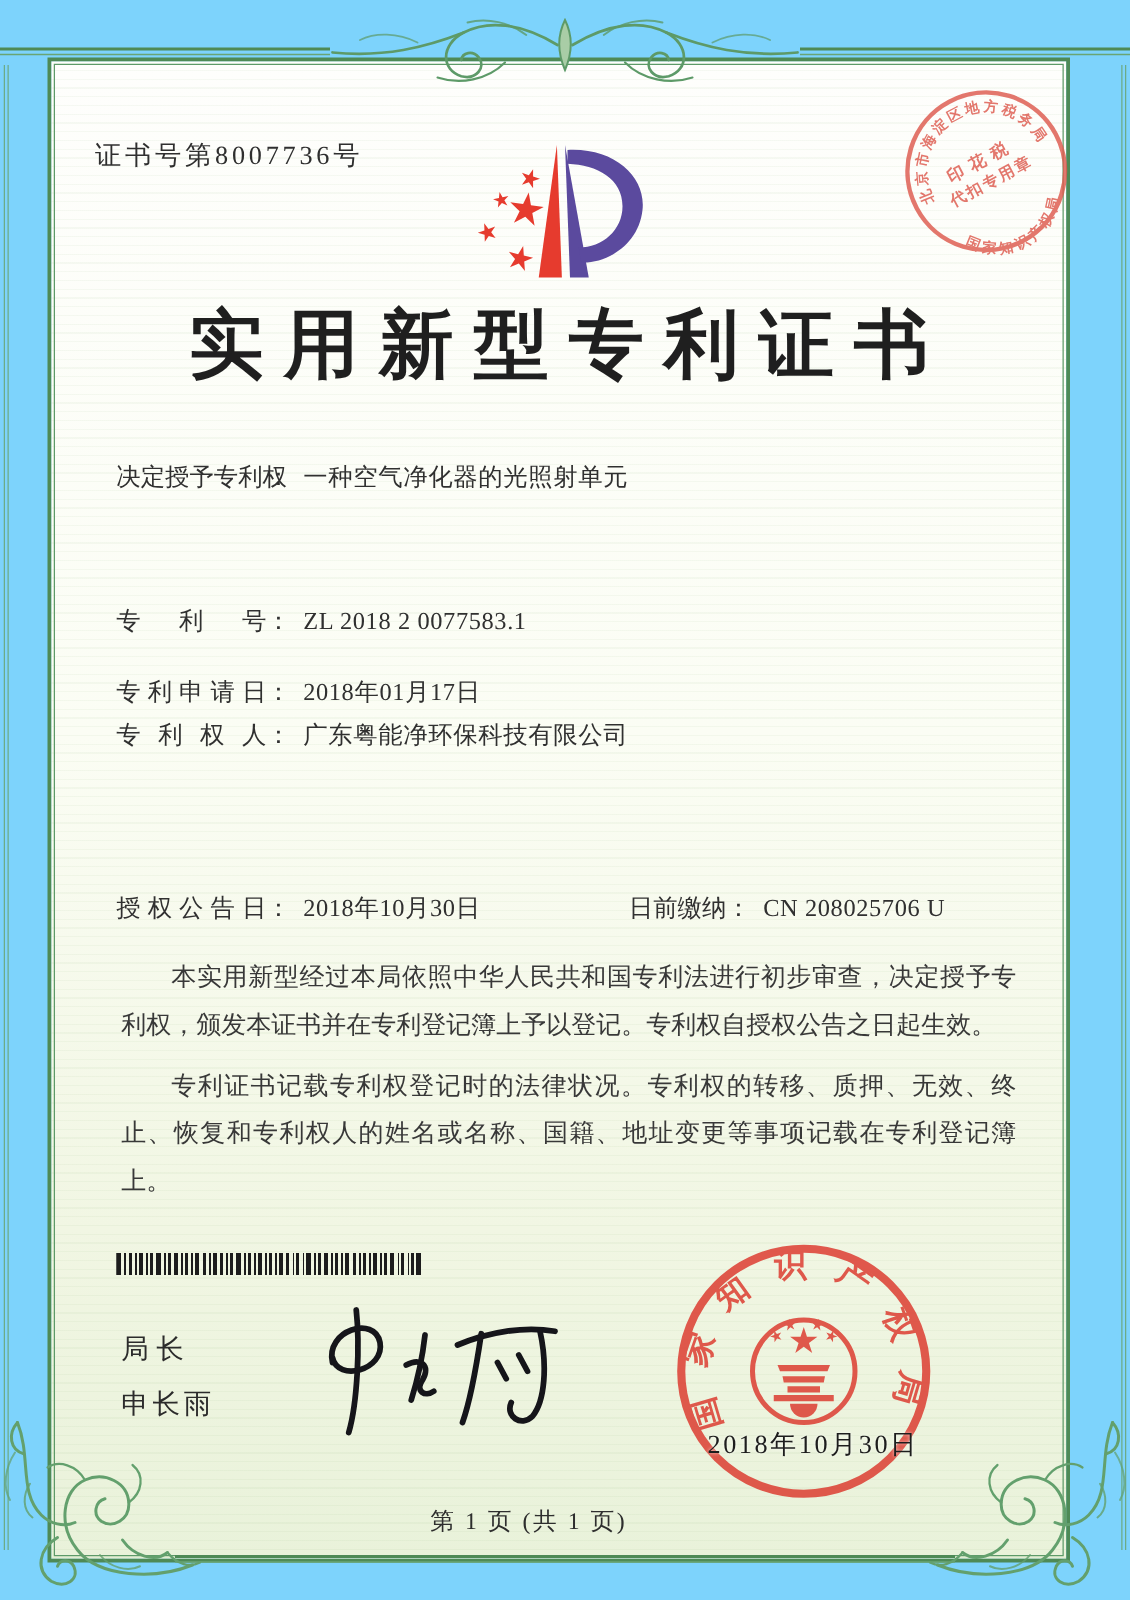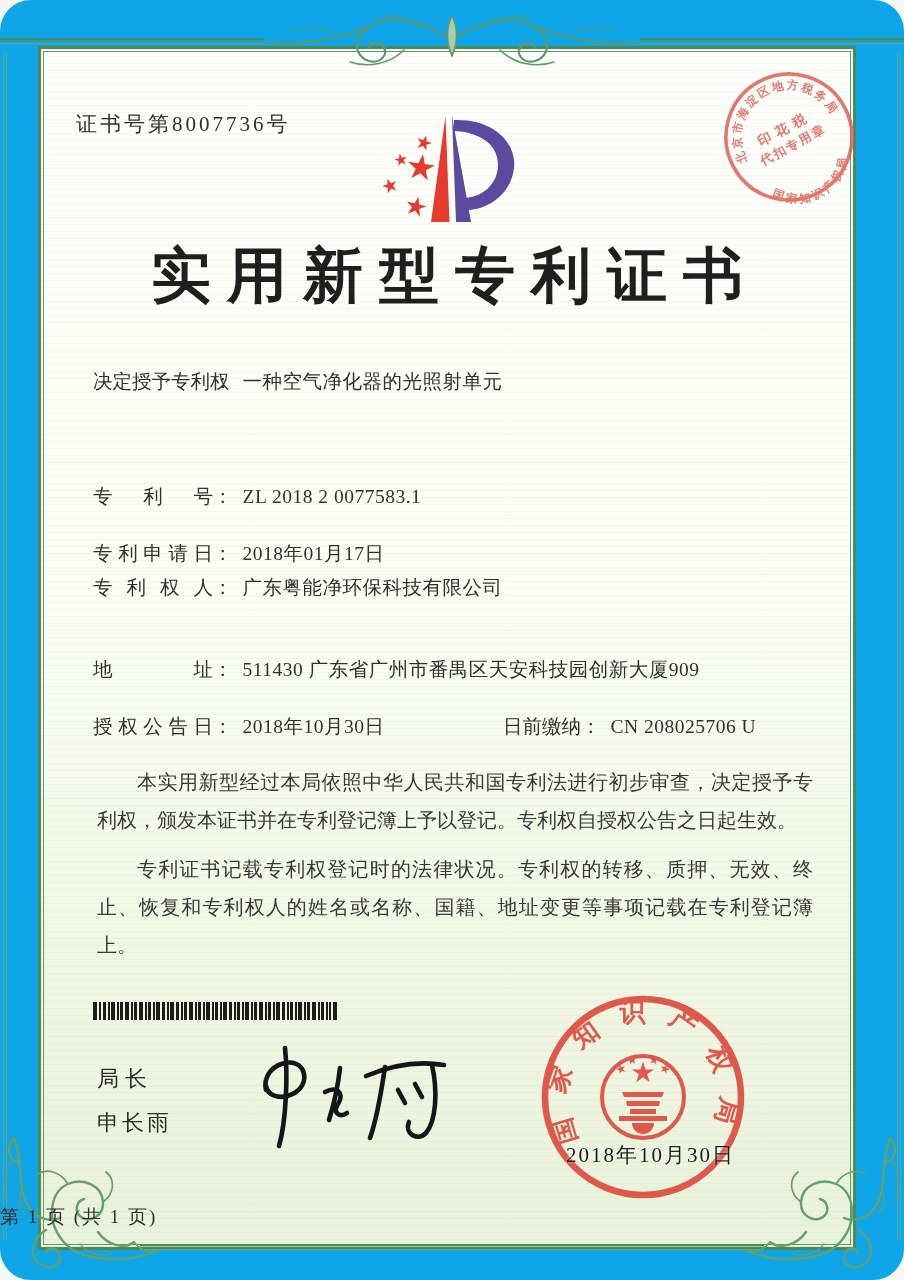--- a/index.html
+++ b/index.html
@@ -1,19 +1,19 @@
 <!DOCTYPE html>
 <html><head>
 <meta charset="utf-8">
 <style>
   html,body{margin:0;padding:0;background:#f6f6f3;}
   .page{
     position:relative;width:904px;height:1280px;margin:0 auto;
-    background:#0ea5e9;overflow:hidden;
-    font-family:"Liberation Serif",serif;color:#333;border-radius:31px;
+    background:#7dd3fc;overflow:hidden;
+    font-family:"Liberation Serif",serif;color:#333;
   }
   
   .frame{
     position:absolute;left:38px;top:46px;right:48px;bottom:30px;
     border:3px solid #4e8a56;
     background:linear-gradient(180deg,#fefefc 0%,#fbfdf4 45%,#f1f6e3 78%,#e9f2da 100%);
   }
   .frame::before{
     content:"";position:absolute;inset:0;
     background:repeating-linear-gradient(180deg,rgba(110,160,90,.06) 0 1px,rgba(255,255,255,0) 1px 7px);
@@ -39,21 +39,21 @@
     position:absolute;left:86px;top:752px;width:738px;
     font-size:20px;line-height:38px;text-align:justify;color:#383838;
   }
   .body-text p{margin:11px;text-indent:2em;}
   .signer{position:absolute;left:97px;font-family:"Liberation Sans",sans-serif;
     font-size:22px;color:#2b2b2b;font-weight:500;}
   .signer.title{top:1064px;letter-spacing:6px;}
   .signer.name{top:1108px;letter-spacing:3px;}
   .seal-date{position:absolute;left:566px;top:1141px;font-size:21px;letter-spacing:2px;
     color:#1d1d1d;z-index:6;text-shadow:0 0 3px rgba(255,255,255,.8);}
-  .footer{position:absolute;left:0;right:58px;top:1204px;text-align:left;
+  .footer{position:absolute;left:0;right:58px;top:1204px;text-align:center;
     font-size:19px;letter-spacing:2px;color:#2e2e2e;}
   .svg-abs{position:absolute;}
 </style>
 </head>
 <body>
 
 <div class="page">
 
   <div class="frame"></div>
   <div class="edge-line left"></div>
@@ -128,23 +128,20 @@
     <span class="flabel">决定授予专利权</span><span class="fcolon">：</span><span class="fvalue">一种空气净化器的光照射单元</span>
   </div>
   <div class="frow" style="top:483px">
     <span class="flabel">专利号</span><span class="fcolon">：</span><span class="fvalue">ZL 2018 2 0077583.1</span>
   </div>
   <div class="frow" style="top:540px">
     <span class="flabel">专利申请日</span><span class="fcolon">：</span><span class="fvalue">2018年01月17日</span>
   </div>
   <div class="frow" style="top:574px">
     <span class="flabel">专利权人</span><span class="fcolon">：</span><span class="fvalue">广东粤能净环保科技有限公司</span>
-  </div>
-  <div class="frow" style="top:656px">
-    <span class="flabel">地址</span><span class="fcolon">：</span><span class="fvalue">511430 广东省广州市番禺区天安科技园创新大厦909</span>
   </div>
   <div class="frow" style="top:713px">
     <span class="flabel">授权公告日</span><span class="fcolon">：</span><span class="fvalue">2018年10月30日</span>
     <span class="frow-right">
       <span>日前缴纳</span><span class="fcolon">：</span><span class="fvalue">CN 208025706 U</span>
     </span>
   </div>
 
   <div class="body-text">
     <p>本实用新型经过本局依照中华人民共和国专利法进行初步审查，决定授予专利权，颁发本证书并在专利登记簿上予以登记。专利权自授权公告之日起生效。</p>

